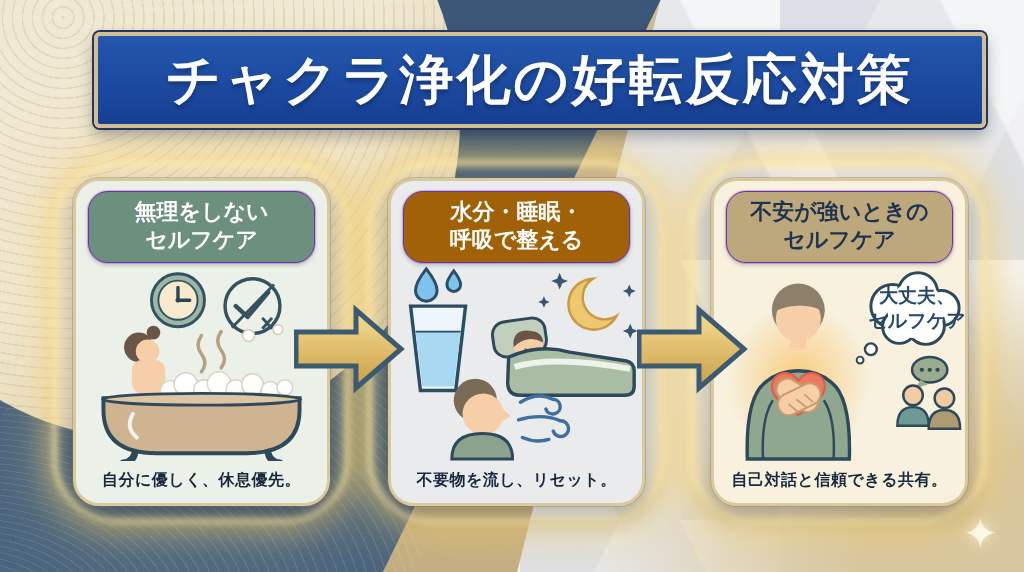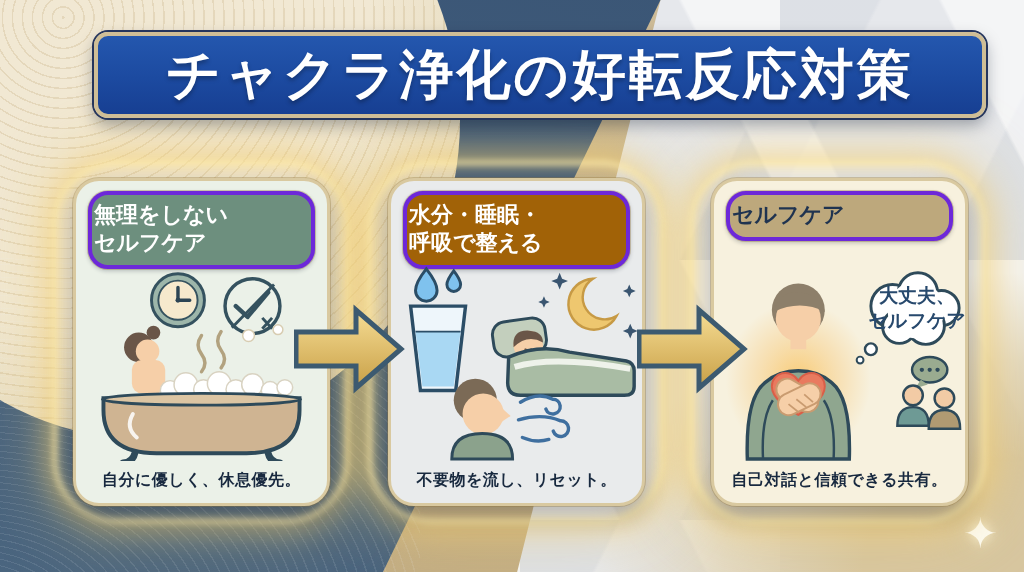--- a/index.html
+++ b/index.html
@@ -27,44 +27,44 @@
       repeating-radial-gradient(circle at 36% 34%, rgba(178,148,92,.20) 0 1.5px, transparent 1.5px 10px),
       radial-gradient(circle at 36% 32%, #f1e8d3 0 52%, #e8ddc1 74%, #d8caa5 100%); }
   .waves-bl { position:absolute; left:0; bottom:0; width:420px; height:320px; z-index:0;
     background:repeating-radial-gradient(140% 120% at -8% 116%, transparent 0 8px, rgba(235,240,250,.10) 8px 9.5px); }
   .beige-br { position:absolute; right:0; bottom:0; width:480px; height:300px; z-index:0;
     background:radial-gradient(120% 135% at 100% 100%, #d7c6a0 0 28%, rgba(222,210,182,.78) 52%, rgba(232,224,202,0) 74%); }
   .sparkle { position:absolute; right:26px; bottom:14px; font-size:42px; color:#fdfcf5; z-index:1;
     text-shadow:0 0 12px rgba(255,250,225,.95), 0 0 26px rgba(255,245,210,.6); }
 
   
-  .banner { position:absolute; left:94px; top:32px; width:892px; height:86px; z-index:7;
+  .banner { position:absolute; left:94px; top:32px; width:892px; height:96px; z-index:7;
     background:linear-gradient(180deg,#2457ae 0%, #1c4aa0 55%, #173f92 100%);
-    border:4px solid #cfbe96; border-radius:14px;
+    border:4px solid #cfbe96; border-radius:6px;
     box-shadow:0 0 0 2px #25355c, 0 7px 16px rgba(10,20,40,.35);
     display:flex; align-items:center; justify-content:center; }
   .banner h1 { color:#ffffff; font-size:54px; font-weight:bold; letter-spacing:3px;
     text-shadow:0 3px 4px rgba(0,0,0,.28); white-space:nowrap; }
 
   
   .ring { position:absolute; top:161px; width:296px; height:362px; border-radius:64px; z-index:1;
     border:4px solid rgba(253,234,168,.95); filter:blur(3px);
     box-shadow:0 0 26px 8px rgba(243,206,110,.50), 0 0 60px 26px rgba(243,206,110,.22),
       inset 0 0 22px 5px rgba(243,206,110,.45); }
   .ring1 { left:53px; } .ring2 { left:368px; } .ring3 { left:690px; }
 
   
   .card { position:absolute; top:178px; width:257px; height:328px; border-radius:26px; z-index:2;
     border:3px solid #d9c9a0; box-shadow:0 0 0 1px rgba(150,120,60,.35), 0 10px 22px rgba(20,30,50,.28); }
   .card1 { left:73px;  background:#ebf1e8; }
   .card2 { left:388px; background:#e9ebec; }
   .card3 { left:711px; background:#f7f1de; }
-  .card-header { margin:10px 12px 8px; border-radius:20px; border:4px solid #6d28d9;
+  .card-header { margin:10px 12px 8px; border-radius:20px; border:1px solid #6d28d9;
     box-shadow:0 0 0 1px rgba(150,120,60,.35), 0 2px 4px rgba(20,30,50,.25);
-    text-align:left; font-weight:bold; font-size:22px; line-height:1.28; padding:6px 2px 8px; }
+    text-align:center; font-weight:bold; font-size:22px; line-height:1.28; padding:6px 2px 8px; }
   .card1 .card-header { background:#6d8f7e; color:#ffffff; }
   .card2 .card-header { background:#a16207; color:#ffffff; }
   .card3 .card-header { background:#bda87c; color:#1f3350; }
   .art { position:absolute; left:0; right:0; top:82px; height:198px; }
   .art svg { width:100%; height:100%; display:block; }
   .caption { position:absolute; left:0; right:0; bottom:12px; text-align:center;
     font-weight:bold; font-size:16px; color:#18293f; letter-spacing:.5px; }
   .self-talk { position:absolute; left:152px; top:103px; width:102px; text-align:center;
     font-weight:bold; font-size:19px; line-height:1.3; color:#27496d; z-index:3; }
 
@@ -193,20 +193,21 @@
           <path d="M130 158 q24 -7 43 1 a8 8 0 1 1 -7.5 10.5"></path>
           <path d="M134 176 q14 6 27 2"></path>
         </g>
       </svg>
     </div>
     <div class="caption">不要物を流し、リセット。</div>
   </div>
 
   <div class="card card3">
     <div class="card-header">
+      <div>不安が強いときの</div>
       <div>セルフケア</div>
     </div>
     <div class="art">
       <svg viewBox="0 0 256 198">
         <defs>
           <radialGradient id="heartGlow">
             <stop offset="0" stop-color="#f9c96e" stop-opacity=".95"></stop>
             <stop offset=".6" stop-color="#f7cf8a" stop-opacity=".45"></stop>
             <stop offset="1" stop-color="#f7cf8a" stop-opacity="0"></stop>
           </radialGradient>

